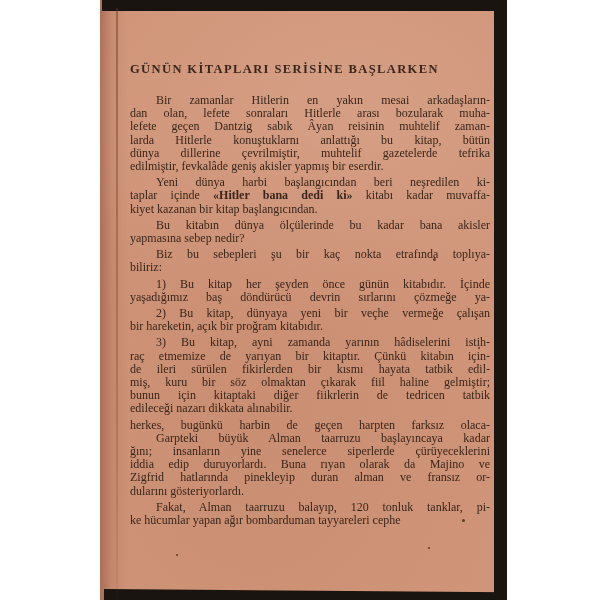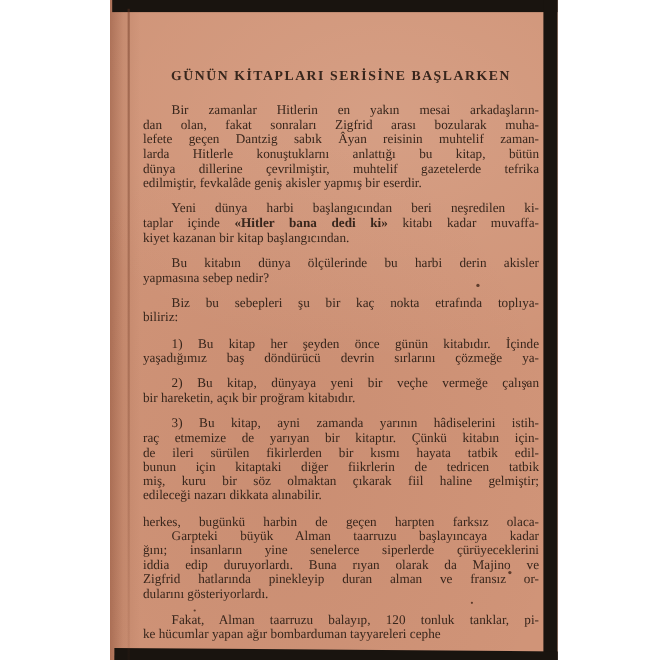--- a/index.html
+++ b/index.html
@@ -43,28 +43,27 @@
   }
   .page-fold-crease{
     position:absolute;left:16px;top:8px;width:2px;height:592px;
     background:linear-gradient(180deg, var(--crease), rgba(105,52,32,0.28) 60%, rgba(105,52,32,0.08));
   }
   .text-column{
     position:absolute;left:30px;top:62px;width:360px;
     color:var(--ink);
   }
   .page-title{
-    text-align:center;
     font-weight:bold;
     font-size:12.5px;
     letter-spacing:1.4px;
     margin-bottom:17px;
     white-space:nowrap;
   }
-  .para{margin-top:10px;}
+  .para{margin-top:3px;}
   .para:first-child{margin-top:0;}
   .line{
     font-size:12px;
     line-height:13.2px;
     text-align:justify;
     text-align-last:justify;
     text-justify:inter-word;
   }
   .line.first{text-indent:26px;}
   .line.last{text-align-last:left;}
@@ -82,53 +81,53 @@
     <div class="page-top-edge"></div>
     <div class="page-right-edge"></div>
     <div class="page-bottom-edge"></div>
     <div class="page-fold-crease"></div>
 
     <div class="text-column">
       <div class="page-title">GÜNÜN KİTAPLARI SERİSİNE BAŞLARKEN</div>
       <div id="paras">
           <div class="para">
             <div class="line first">Bir zamanlar Hitlerin en yakın mesai arkadaşların-</div>
-            <div class="line">dan olan, fakat sonraları Zigfrid arası bozularak muha-</div>
+            <div class="line">dan olan, lefete sonraları Hitlerle arası bozularak muha-</div>
             <div class="line">lefete geçen Dantzig sabık Âyan reisinin muhtelif zaman-</div>
             <div class="line">larda Hitlerle konuştuklarnı anlattığı bu kitap, bütün</div>
             <div class="line">dünya dillerine çevrilmiştir, muhtelif gazetelerde tefrika</div>
             <div class="line last">edilmiştir, fevkalâde geniş akisler yapmış bir eserdir.</div>
           </div>
           <div class="para">
             <div class="line first">Yeni dünya harbi başlangıcından beri neşredilen ki-</div>
             <div class="line">taplar içinde <b>«Hitler bana dedi ki»</b> kitabı kadar muvaffa-</div>
             <div class="line last">kiyet kazanan bir kitap başlangıcından.</div>
           </div>
           <div class="para">
-            <div class="line first">Bu kitabın dünya ölçülerinde bu harbi derin akisler</div>
+            <div class="line first">Bu kitabın dünya ölçülerinde bu kadar bana akisler</div>
             <div class="line last">yapmasına sebep nedir?</div>
           </div>
           <div class="para">
             <div class="line first">Biz bu sebepleri şu bir kaç  nokta etrafında toplıya-</div>
             <div class="line last">biliriz:</div>
           </div>
           <div class="para">
             <div class="line first">1) Bu kitap her şeyden önce günün kitabıdır. İçinde</div>
             <div class="line">yaşadığımız baş döndürücü devrin sırlarını çözmeğe ya-</div>
           </div>
           <div class="para">
             <div class="line first">2) Bu kitap, dünyaya yeni bir veçhe vermeğe çalışan</div>
             <div class="line last">bir hareketin, açık bir proğram kitabıdır.</div>
           </div>
           <div class="para">
             <div class="line first">3) Bu kitap, ayni zamanda yarının hâdiselerini istih-</div>
             <div class="line">raç etmemize de yarıyan bir kitaptır. Çünkü kitabın için-</div>
             <div class="line">de ileri sürülen fikirlerden bir kısmı hayata tatbik edil-</div>
+            <div class="line">miş, kuru bir söz olmaktan çıkarak fiil haline gelmiştir;</div>
             <div class="line">bunun için kitaptaki diğer fiikrlerin de tedricen  tatbik</div>
-            <div class="line">miş, kuru bir söz olmaktan çıkarak fiil haline gelmiştir;</div>
             <div class="line last">edileceği nazarı dikkata alınabilir.</div>
           </div>
           <div class="para">
             <div class="line">herkes, bugünkü harbin de geçen harpten farksız olaca-</div>
             <div class="line first">Garpteki büyük Alman taarruzu başlayıncaya kadar</div>
             <div class="line">ğını; insanların yine senelerce siperlerde çürüyeceklerini</div>
             <div class="line">iddia edip duruyorlardı. Buna rıyan olarak da Majino ve</div>
             <div class="line">Zigfrid hatlarında pinekleyip duran alman ve fransız or-</div>
             <div class="line last">dularını gösteriyorlardı.</div>
           </div>

